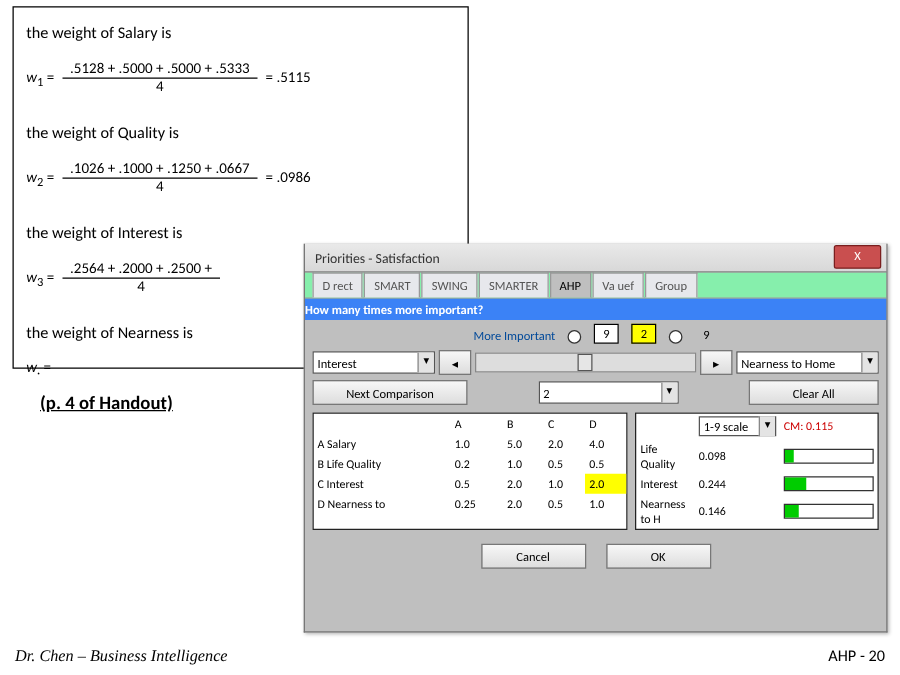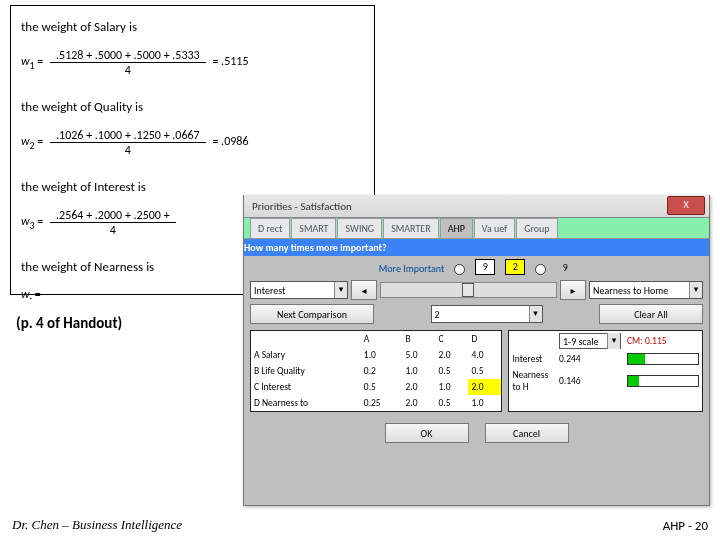--- a/index.html
+++ b/index.html
@@ -3,21 +3,21 @@
 <meta charset="utf-8">
 <style>
 html,body{margin:0;padding:0;width:720px;height:540px;background:#fff;font-family:Calibri,Arial,sans-serif;font-size:12px;color:#000;overflow:hidden}
 .formula-box{position:absolute;left:10px;top:5px;width:365px;height:290px;border:1.5px solid #000;padding:8px 10px;box-sizing:border-box}
 .wline{font-size:13px;margin-top:5px}
 .eq{font-size:12px;margin:2px 0 10px 0;}
 .eq .sub{font-style:italic}
 .frac{display:inline-block;vertical-align:middle;margin:12px 4px}
 .frac .num{display:block;border-bottom:1px solid #000;padding:0 6px;text-align:center}
 .frac .den{display:block;text-align:center}
-.handout{position:absolute;left:16px;top:314px;font-weight:bold;font-size:15px;}
+.handout{position:absolute;left:32px;top:314px;font-weight:bold;font-size:15px;text-decoration:underline}
 .footerL{position:absolute;left:12px;bottom:7px;font-style:italic;font-family:'Times New Roman',serif;font-size:13px}
 .footerR{position:absolute;right:12px;bottom:7px;font-size:13px}
 .dlg{position:absolute;left:243px;top:195px;width:465px;height:310px;background:#bfbfbf;border:1px solid #777;border-top:none;box-shadow:1px 1px 3px rgba(0,0,0,.3)}
 .titlebar{height:22px;background:linear-gradient(#e9e9e9,#d8d8d8);border-bottom:1px solid #888;font-size:11px;color:#333;display:flex;align-items:center;padding-left:8px;position:relative}
 .closebtn{position:absolute;right:4px;top:1px;width:36px;height:17px;background:#c94f4f;border:1px solid #7a1f1f;border-radius:2px;color:#fff;text-align:center;font-size:10px;line-height:15px}
 .tabs{height:20px;background:#86efac;border-bottom:1px solid #999;display:flex;padding-left:6px;font-size:10px}
 .tab{padding:3px 7px;border:1px solid #999;border-bottom:none;margin-right:1px;background:#e7e8ec;color:#555}
 .tab.active{background:#bfbfbf;color:#000}
 .qrow{background:#3b82f6;color:#fff;font-size:10px;font-weight:bold;padding:2px 0}
 .prow{display:flex;align-items:flex-end;justify-content:center;gap:10px;padding:3px 0;font-size:10px}
@@ -157,20 +157,29 @@
         <tbody>
             <tr>
               <th></th>
               <th><span class="dd combo" style="height:14px;display:inline-flex;width:60px">
                   <span>1-9 scale</span>
                   <span class="ddarr">▾</span>
                 </span></th>
               <th class="cm">CM: 0.115</th>
             </tr>
         <tr>
+              <td>Life Quality</td>
+              <td>0.098</td>
+              <td>
+                <div class="barcell">
+                  <div class="barfill" style="width:10%"></div>
+                </div>
+              </td>
+            </tr>
+        <tr>
               <td>Interest</td>
               <td>0.244</td>
               <td>
                 <div class="barcell">
                   <div class="barfill" style="width:24%"></div>
                 </div>
               </td>
             </tr>
         <tr>
               <td>Nearness to H</td>
@@ -180,16 +189,16 @@
                   <div class="barfill" style="width:15%"></div>
                 </div>
               </td>
             </tr>
       </tbody>
         </table>
     </div>
   </div>
 
   <div class="bottombtns">
+    <div class="btn" style="width:70px">Cancel</div>
     <div class="btn" style="width:70px">OK</div>
-    <div class="btn" style="width:70px">Cancel</div>
   </div>
 </div>
 
 </body></html>

